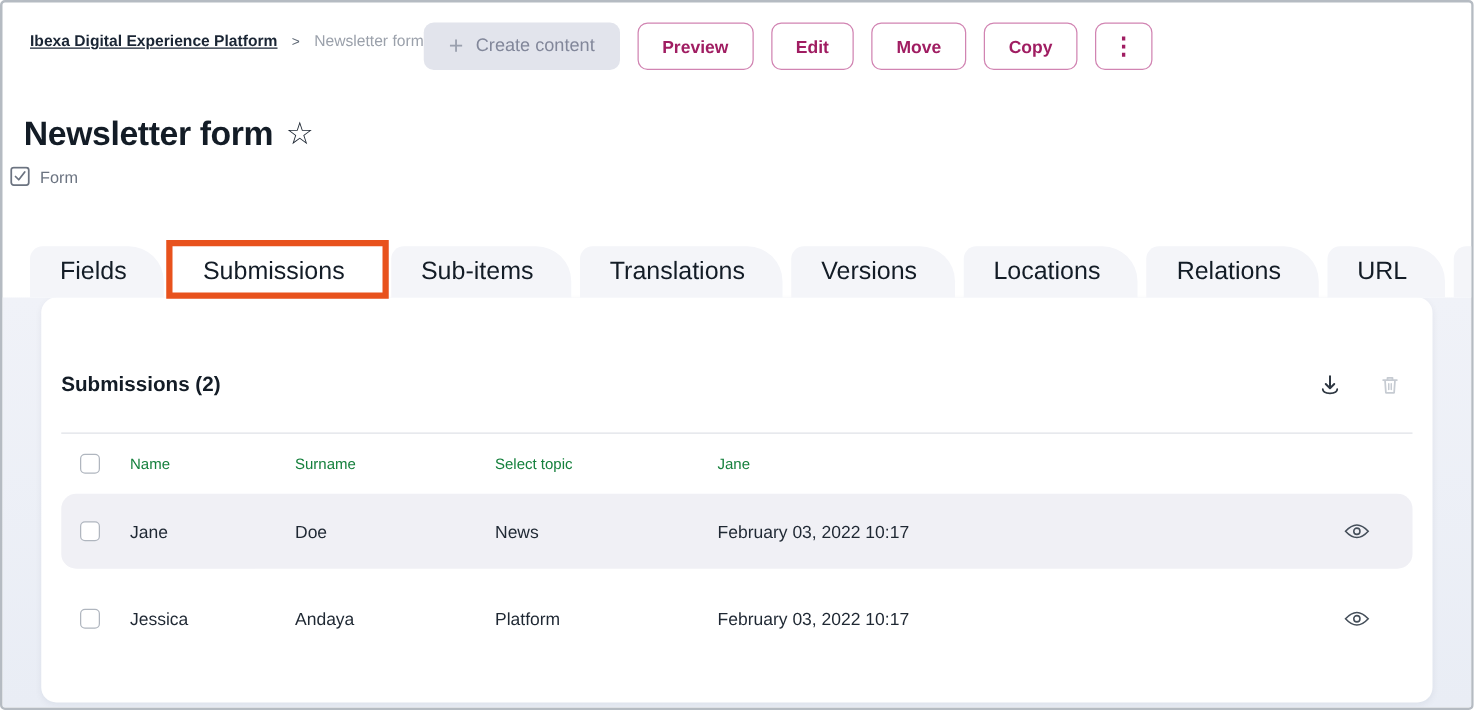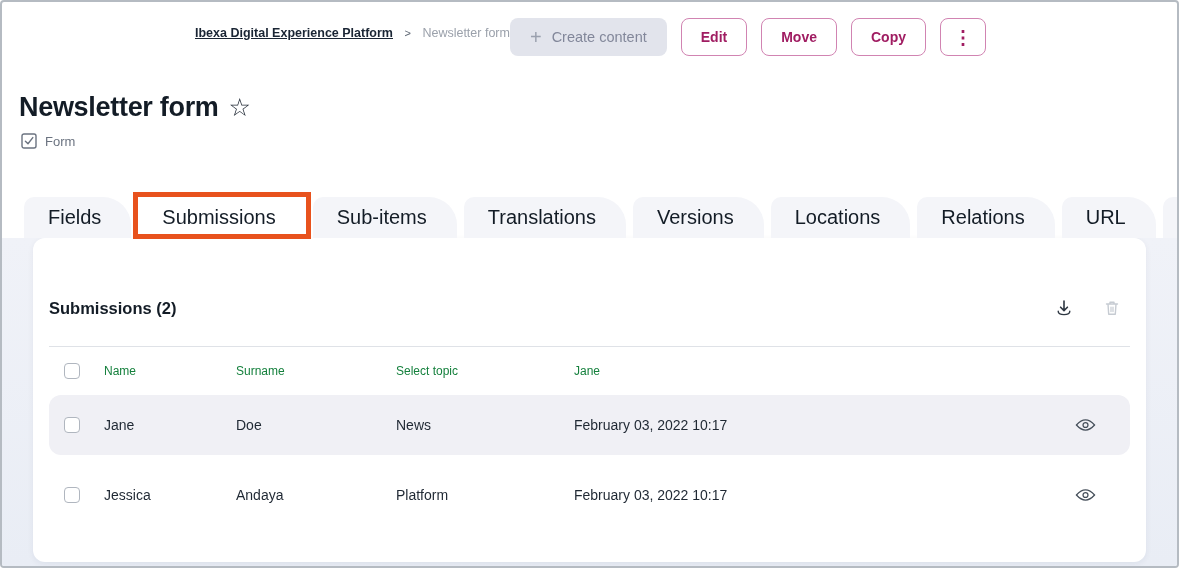--- a/index.html
+++ b/index.html
@@ -7,38 +7,38 @@
   body { font-family:"Liberation Sans", sans-serif; }
 
   .frame {
     width:1179px; height:568px;
     border:2px solid #b5bbc2; border-radius:4px;
     background:#ffffff; overflow:hidden;
     display:flex; flex-direction:column;
   }
 
   
-  .top { padding:16px 20px 0 22px; display:flex; justify-content:center; align-items:flex-start; }
+  .top { padding:16px 20px 0 22px; display:flex; justify-content:flex-start; align-items:flex-start; }
   .breadcrumb { font-size:12.5px; color:#9ba1ab; margin-top:8px; white-space:nowrap; }
   .breadcrumb .root { color:#1a2534; font-weight:700; text-decoration:underline; cursor:pointer; }
   .breadcrumb .sep { margin:0 8px; color:#5b6572; font-size:11px; }
 
   .actions { display:flex; gap:14px; align-items:center; }
   .btn { height:38px; border-radius:8px; font-size:14px; display:flex; align-items:center; justify-content:center; cursor:pointer; background:#fff; }
   .btn.ghost { border:1px solid #d184b2; color:#a01d62; font-weight:600; padding:0 19px; }
   .btn.kebab { border:1px solid #d184b2; color:#a01d62; width:46px; font-size:19px; font-weight:700; letter-spacing:0; }
   .btn.create { background:#e2e4ec; color:#82879a; border:none; padding:0 20px; gap:10px; font-size:14.5px; }
   .btn.create .plus { font-size:20px; color:#9aa0ae; font-weight:400; line-height:1; }
 
   
   .title-row { padding-left:17px; margin-top:36px; display:flex; align-items:center; gap:10px; }
   .page-title { font-size:27px; font-weight:800; color:#131c26; letter-spacing:-0.3px; }
   .star { font-size:25px; color:#1b2430; line-height:1; cursor:pointer; }
 
-  .badge-row { padding-left:19px; margin-top:10px; display:flex; align-items:center; gap:8px; }
+  .badge-row { padding-left:6px; margin-top:10px; display:flex; align-items:center; gap:8px; }
   .badge-label { font-size:13px; color:#6b7380; }
 
   
   .tabs { display:flex; margin:48px 0 0 22px; align-items:flex-end; }
   .tab { position:relative; height:41px; line-height:41px; padding:0 30px 0 24px;
          background:#f4f5f9; border-radius:10px 28px 0 0; font-size:20px; color:#131c26;
          margin-right:7px; cursor:pointer; white-space:nowrap; }
   .tab.active { background:#ffffff; }
   .tab.kebab-tab { font-weight:700; font-size:17px; padding:0 32px 0 26px; }
   .highlight-box { position:absolute; top:-5px; left:-5px; right:-5px; bottom:-1px;
@@ -75,20 +75,21 @@
     <div class="breadcrumb">
       <span class="root">Ibexa Digital Experience Platform</span>
       <span class="sep">&gt;</span>
       <span class="current">Newsletter form</span>
     </div>
     <div class="actions">
       <button class="btn create">
         <span class="plus">+</span>
         <span>Create content</span>
       </button>
+      <button class="btn ghost">Preview</button>
       <button class="btn ghost">Edit</button>
       <button class="btn ghost">Move</button>
       <button class="btn ghost">Copy</button>
       <button class="btn kebab">
         <span>⋮</span>
       </button>
     </div>
   </div>
 
   <div class="title-row">

